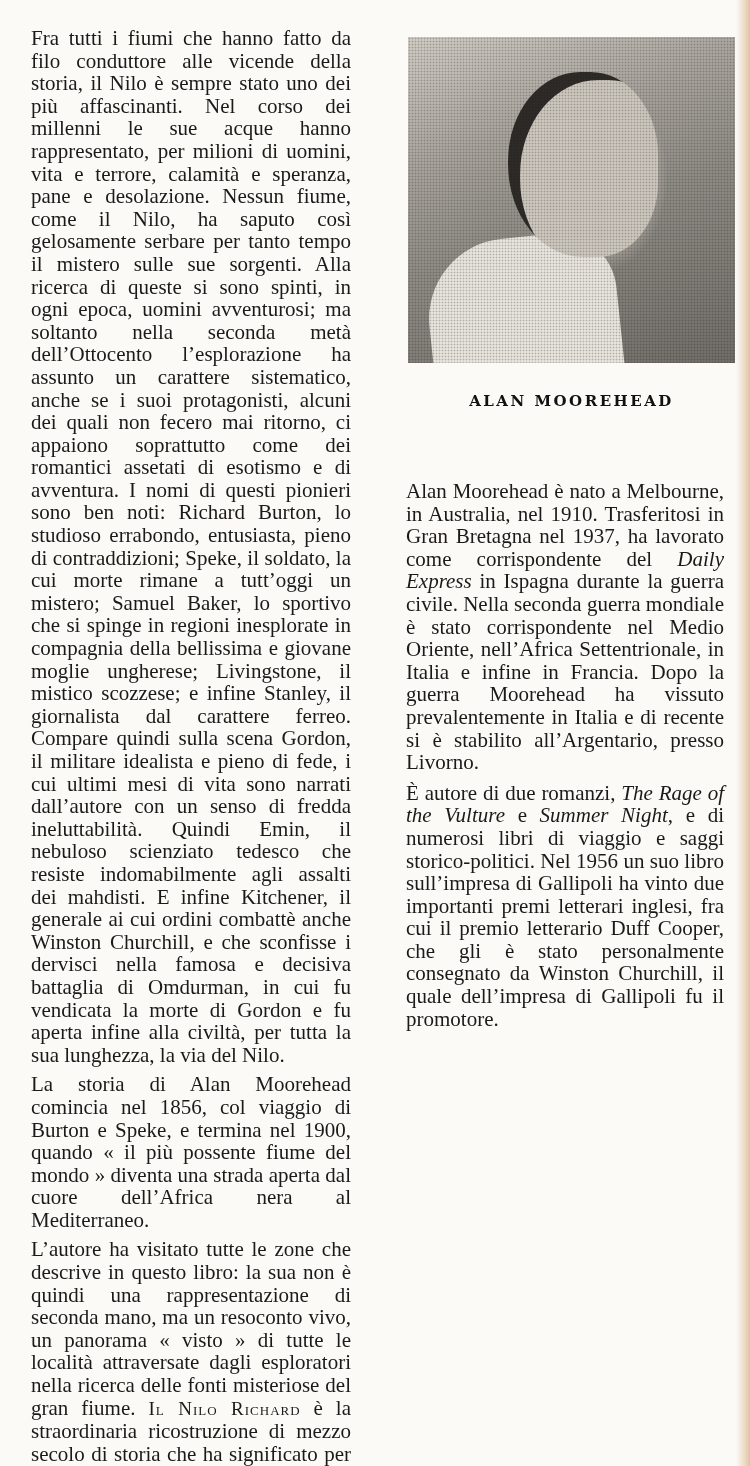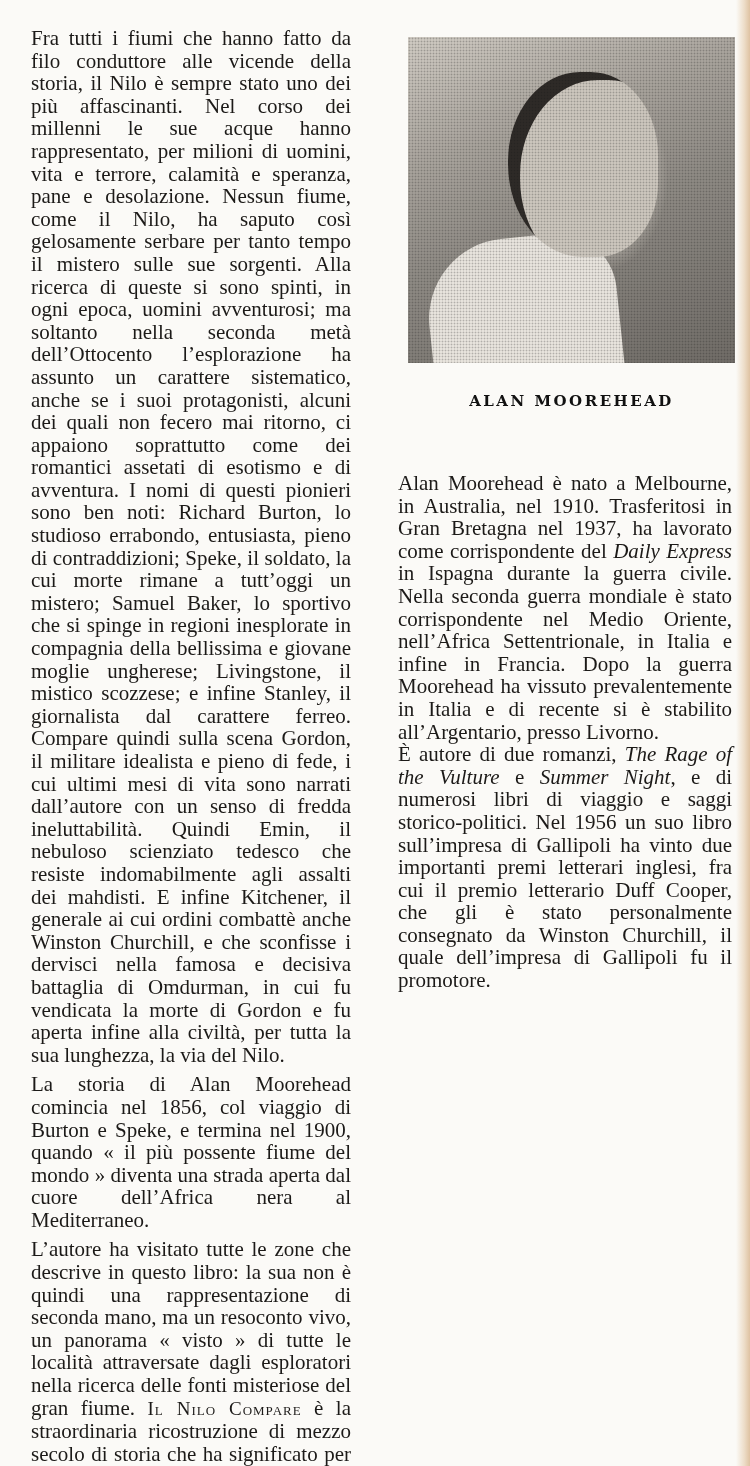--- a/index.html
+++ b/index.html
@@ -15,21 +15,21 @@
     }
     .col-left {
       position: absolute; left: 24px; top: 20px; width: 334px;
       font-size: 21px; line-height: 22.6px; text-align: justify;
     }
     .col-left p { margin: 7px; text-indent: 0; }
     .col-right {
       position: absolute; left: 398px; top: 472px; width: 334px;
       font-size: 21px; line-height: 22.6px; text-align: justify;
     }
-    .col-right p { margin: 0; }
+    .col-right p { margin: 8px; }
     .sc { font-variant: small-caps; letter-spacing: 1px; font-size: 19px; }
     i { font-style: italic; }
     .photo {
       position: absolute; left: 408px; top: 37px; width: 327px; height: 326px;
       background:
         radial-gradient(ellipse 70px 95px at 190px 140px, #d9d4cc 0%, #bdb8b0 60%, rgba(0,0,0,0) 100%),
         radial-gradient(ellipse 60px 30px at 170px 80px, #3a3633 0%, rgba(0,0,0,0) 100%),
         linear-gradient(160deg, #cfcac2 0%, #a7a29b 30%, #8d8983 55%, #6f6b66 100%);
       overflow: hidden;
     }
@@ -56,21 +56,21 @@
 </head>
 <body>
 
 <div class="edge-stain"></div>
 
 <div class="col-left">
   <p>Fra tutti i fiumi che hanno fatto da filo conduttore alle vicende della storia, il Nilo è sempre stato uno dei più affascinanti. Nel corso dei millenni le sue acque hanno rappresentato, per milioni di uomini, vita e terrore, calamità e speranza, pane e desolazione. Nessun fiume, come il Nilo, ha saputo così gelosamente serbare per tanto tempo il mistero sulle sue sorgenti. Alla ricerca di queste si sono spinti, in ogni epoca, uomini avventurosi; ma soltanto nella seconda metà dell’Ottocento l’esplorazione ha assunto un carattere sistematico, anche se i suoi protagonisti, alcuni dei quali non fecero mai ritorno, ci appaiono soprattutto come dei romantici assetati di esotismo e di avventura. I nomi di questi pionieri sono ben noti: Richard Burton, lo studioso errabondo, entusiasta, pieno di contraddizioni; Speke, il soldato, la cui morte rimane a tutt’oggi un mistero; Samuel Baker, lo sportivo che si spinge in regioni inesplorate in compagnia della bellissima e giovane moglie ungherese; Livingstone, il mistico scozzese; e infine Stanley, il giornalista dal carattere ferreo. Compare quindi sulla scena Gordon, il militare idealista e pieno di fede, i cui ultimi mesi di vita sono narrati dall’autore con un senso di fredda ineluttabilità. Quindi Emin, il nebuloso scienziato tedesco che resiste indomabilmente agli assalti dei mahdisti. E infine Kitchener, il generale ai cui ordini combattè anche Winston Churchill, e che sconfisse i dervisci nella famosa e decisiva battaglia di Omdurman, in cui fu vendicata la morte di Gordon e fu aperta infine alla civiltà, per tutta la sua lunghezza, la via del Nilo.</p>
   <p>La storia di Alan Moorehead comincia nel 1856, col viaggio di Burton e Speke, e termina nel 1900, quando « il più possente fiume del mondo » diventa una strada aperta dal cuore dell’Africa nera al Mediterraneo.</p>
   <p>
     <span>L’autore ha visitato tutte le zone che descrive in questo libro: la sua non è quindi una rappresentazione di seconda mano, ma un resoconto vivo, un panorama « visto » di tutte le località attraversate dagli esploratori nella ricerca delle fonti misteriose del gran fiume.</span>
-    <span class="sc">Il Nilo Compare</span>
+    <span class="sc">Il Nilo Richard</span>
     <span>è la straordinaria ricostruzione di mezzo secolo di storia che ha significato per l’Europa la conquista di nuovi orizzonti spirituali e di nuovi sbocchi per la sua opera civilizzatrice.</span>
   </p>
 </div>
 
 <div class="photo" title="Portrait photograph of Alan Moorehead">
   <div class="shirt"></div>
   <div class="head"></div>
   <div class="halftone"></div>
 </div>
 

